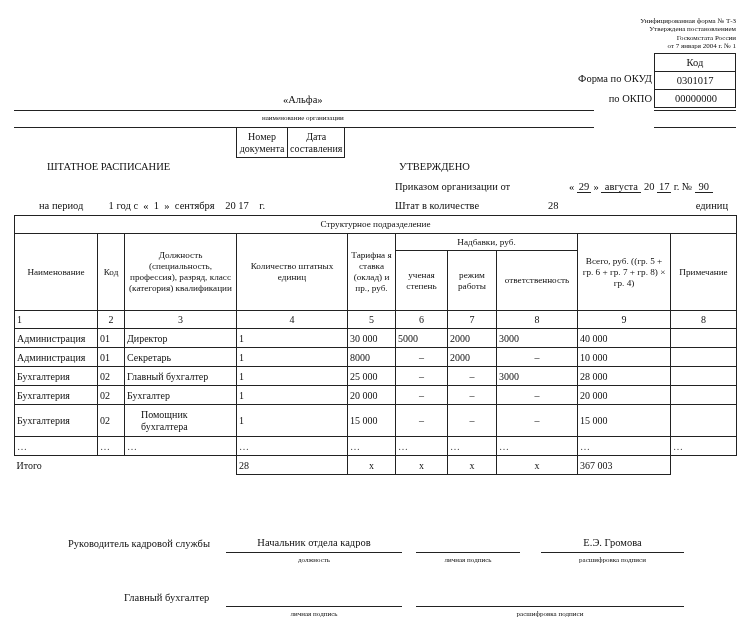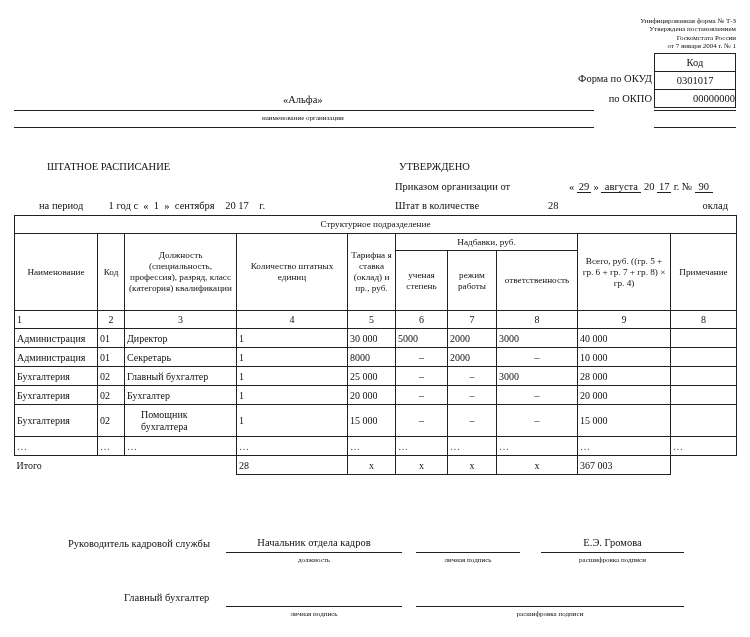--- a/index.html
+++ b/index.html
@@ -8,21 +8,21 @@
   .abs { position:absolute; }
   .tiny { font-size:7px; line-height:8px; }
   .norm { font-size:10.5px; }
   .hline { position:absolute; height:0; border-top:1.3px solid #222; }
   .ul { border-bottom:1.2px solid #222; display:inline-block; text-align:center; }
 
   
   .unified { right:14px; top:17px; text-align:right; font-size:7px; line-height:8.4px; }
   .codebox { left:654px; width:82px; border:1.3px solid #222; box-sizing:border-box; }
   .codecell { height:17px; line-height:17px; font-size:10.5px; text-align:center; border-bottom:1.3px solid #222; }
-  .codecell:last-child { border-bottom:none; text-align:right; padding-left:2px; }
+  .codecell:last-child { border-bottom:none; text-align:center; padding-left:2px; }
 
   
   .doctbl { border-collapse:collapse; position:absolute; left:236px; top:127px; }
   .doctbl td { border:1.3px solid #222; font-size:10px; padding:0 2px; }
   .doctbl .hd { text-align:center; line-height:11.5px; height:29px; }
   .doctbl .vl { height:17px; }
 
   
   .main { position:absolute; left:14px; top:215px; border-collapse:collapse; table-layout:fixed; }
   .main td { border:1.3px solid #222; font-size:10px; padding:0 2px; vertical-align:middle; overflow:hidden; }
@@ -55,38 +55,42 @@
 <div class="hline" style="left:14px; width:580px; top:110px;"></div>
 <div class="abs tiny" style="left:262px; top:114px;">наименование организации</div>
 <div class="hline" style="left:14px; width:580px; top:127px;"></div>
 <div class="hline" style="left:654px; width:82px; top:110px;"></div>
 <div class="hline" style="left:654px; width:82px; top:127px;"></div>
 
 <div class="abs norm" style="left:47px; top:161px;">ШТАТНОЕ РАСПИСАНИЕ</div>
 
 <table class="doctbl">
   <tbody>
+      <tr>
+    <td class="hd" style="width:46px;">Номер документа</td>
+    <td class="hd" style="width:51px;">Дата составления</td>
+  </tr>
 </tbody>
   </table>
 
 <div class="abs norm" style="left:399px; top:161px;">УТВЕРЖДЕНО</div>
 <div class="abs norm" style="left:395px; top:181px;">Приказом организации от</div>
 <div class="abs norm" style="left:569px; top:181px; white-space:nowrap;">
   <span>«</span>
   <span class="ul" style="width:14px;">29</span>
   <span>»</span>
   <span class="ul" style="width:40px;">августа</span>
   <span>20</span>
   <span class="ul" style="width:14px;">17</span>
   <span>г. №</span>
   <span class="ul" style="width:18px;">90</span>
 </div>
 <div class="abs norm" style="left:395px; top:200px;">Штат в количестве</div>
 <div class="abs norm" style="left:548px; top:200px;">28</div>
-<div class="abs norm" style="right:22px; top:200px;">оклад</div>
+<div class="abs norm" style="right:22px; top:200px;">единиц</div>
 
 <div class="abs norm" style="left:39px; top:200px; white-space:nowrap;">
   <span>на период</span>
   <span style="display:inline-block; width:20px;"></span>
   <span>1 год</span>
   <span>с</span>&nbsp;
   <span>«</span>&nbsp;
   <span>1</span>&nbsp;
   <span>»</span>&nbsp;
   <span>сентября</span>&nbsp;&nbsp;&nbsp;

